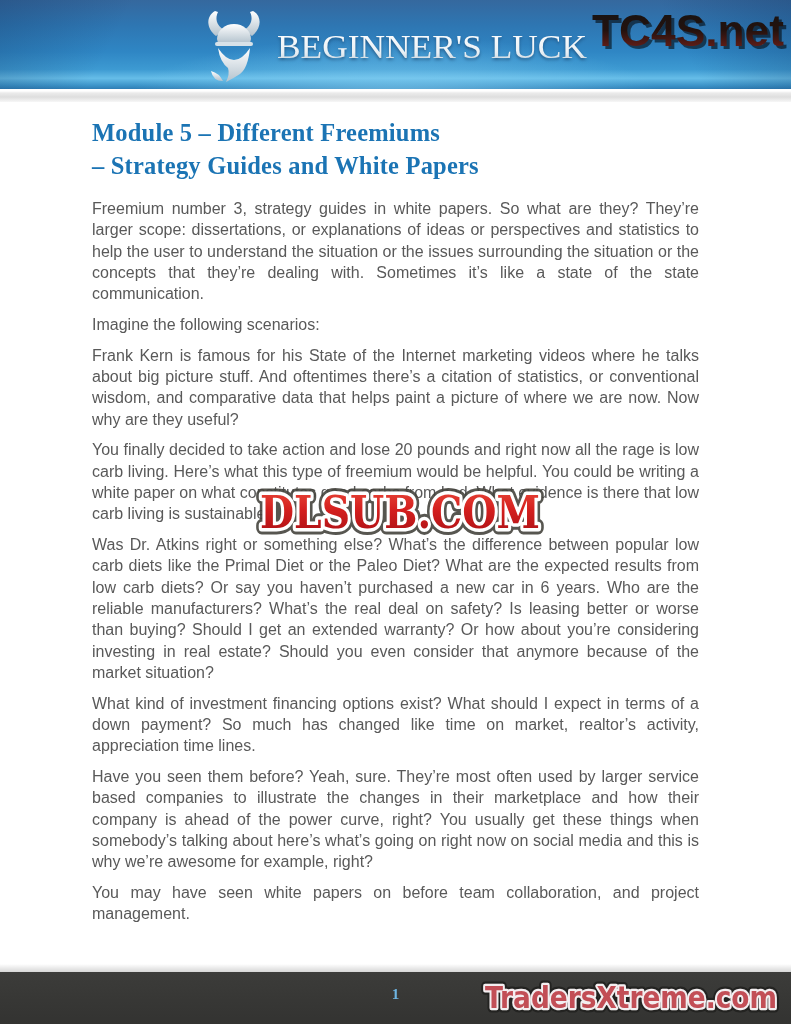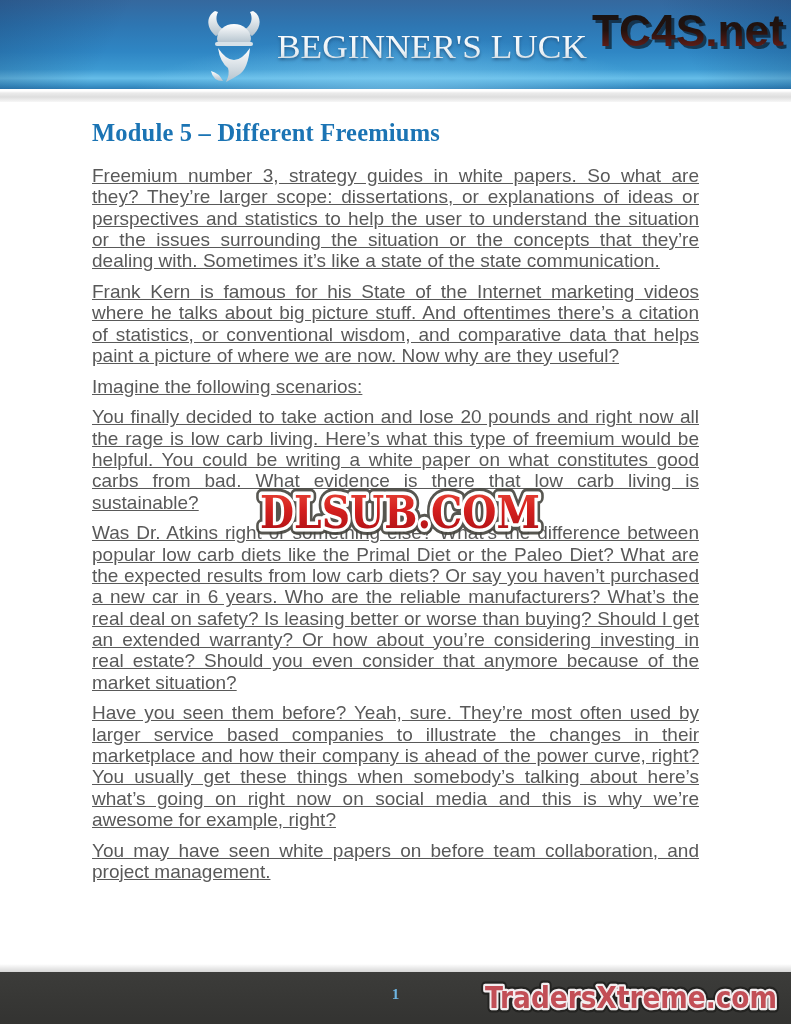--- a/index.html
+++ b/index.html
@@ -34,24 +34,23 @@
     margin:0 0 16px 0;
     font-family:"Liberation Serif",serif;
     font-weight:bold;
     font-size:24.5px;line-height:33px;
     color:#1b74b4;
     letter-spacing:.2px;
   }
   h1.doc-title span{display:block;}
   .doc-body p{
     margin:0 0 9.5px 0;
-    font-size:19px;line-height:21.3px;
+    font-size:16px;line-height:21.3px;
     color:#595959;
     text-align:justify;
-    text-decoration:underline;
   }
   
   .dlsub{
     position:absolute;left:246px;top:476px;width:308px;height:72px;
     pointer-events:none;
   }
   
   .footer-shadow{
     position:absolute;left:0;bottom:52px;width:791px;height:8px;
     background:linear-gradient(180deg,rgba(0,0,0,0),rgba(0,0,0,.16));
@@ -116,26 +115,28 @@
     </defs>
     <text x="102" y="46" text-anchor="middle" textLength="192" lengthAdjust="spacingAndGlyphs" font-family="Liberation Sans, sans-serif" font-weight="bold" font-size="44" fill="#000000" opacity=".55" transform="translate(3,3)">TC4S.net</text>
     <text x="102" y="46" text-anchor="middle" textLength="192" lengthAdjust="spacingAndGlyphs" font-family="Liberation Sans, sans-serif" font-weight="bold" font-size="44" fill="url(#tc4sgrad)">TC4S.net</text>
   </svg>
 </div>
 <div class="banner-edge"></div>
 
 <div class="doc-body">
   <h1 class="doc-title">
     <span>Module 5 – Different Freemiums</span>
+    <span>– Strategy Guides and White Papers</span>
   </h1>
   <p>Freemium number 3, strategy guides in white papers. So what are they? They’re larger scope: dissertations, or explanations of ideas or perspectives and statistics to help the user to understand the situation or the issues surrounding the situation or the concepts that they’re dealing with. Sometimes it’s like a state of the state communication.</p>
+  <p>Imagine the following scenarios:</p>
   <p>Frank Kern is famous for his State of the Internet marketing videos where he talks about big picture stuff. And oftentimes there’s a citation of statistics, or conventional wisdom, and comparative data that helps paint a picture of where we are now. Now why are they useful?</p>
-  <p>Imagine the following scenarios:</p>
   <p>You finally decided to take action and lose 20 pounds and right now all the rage is low carb living. Here’s what this type of freemium would be helpful. You could be writing a white paper on what constitutes good carbs from bad. What evidence is there that low carb living is sustainable?</p>
   <p>Was Dr. Atkins right or something else? What’s the difference between popular low carb diets like the Primal Diet or the Paleo Diet? What are the expected results from low carb diets? Or say you haven’t purchased a new car in 6 years. Who are the reliable manufacturers? What’s the real deal on safety? Is leasing better or worse than buying? Should I get an extended warranty? Or how about you’re considering investing in real estate? Should you even consider that anymore because of the market situation?</p>
+  <p>What kind of investment financing options exist? What should I expect in terms of a down payment?  So much has changed like time on market, realtor’s activity, appreciation time lines.</p>
   <p>Have you seen them before? Yeah, sure. They’re most often used by larger service based companies to illustrate the changes in their marketplace and how their company is ahead of the power curve, right? You usually get these things when somebody’s talking about here’s what’s going on right now on social media and this is why we’re awesome for example, right?</p>
   <p>You may have seen white papers on before team collaboration, and project management.</p>
 </div>
 
 <svg class="dlsub" viewBox="0 0 308 72">
   <defs>
     <linearGradient id="dlsubgrad" x1="0" y1="0" x2="0" y2="1">
       <stop offset="0" stop-color="#ea4a3a"></stop>
       <stop offset=".45" stop-color="#d41f1e"></stop>
       <stop offset="1" stop-color="#a60f14"></stop>

